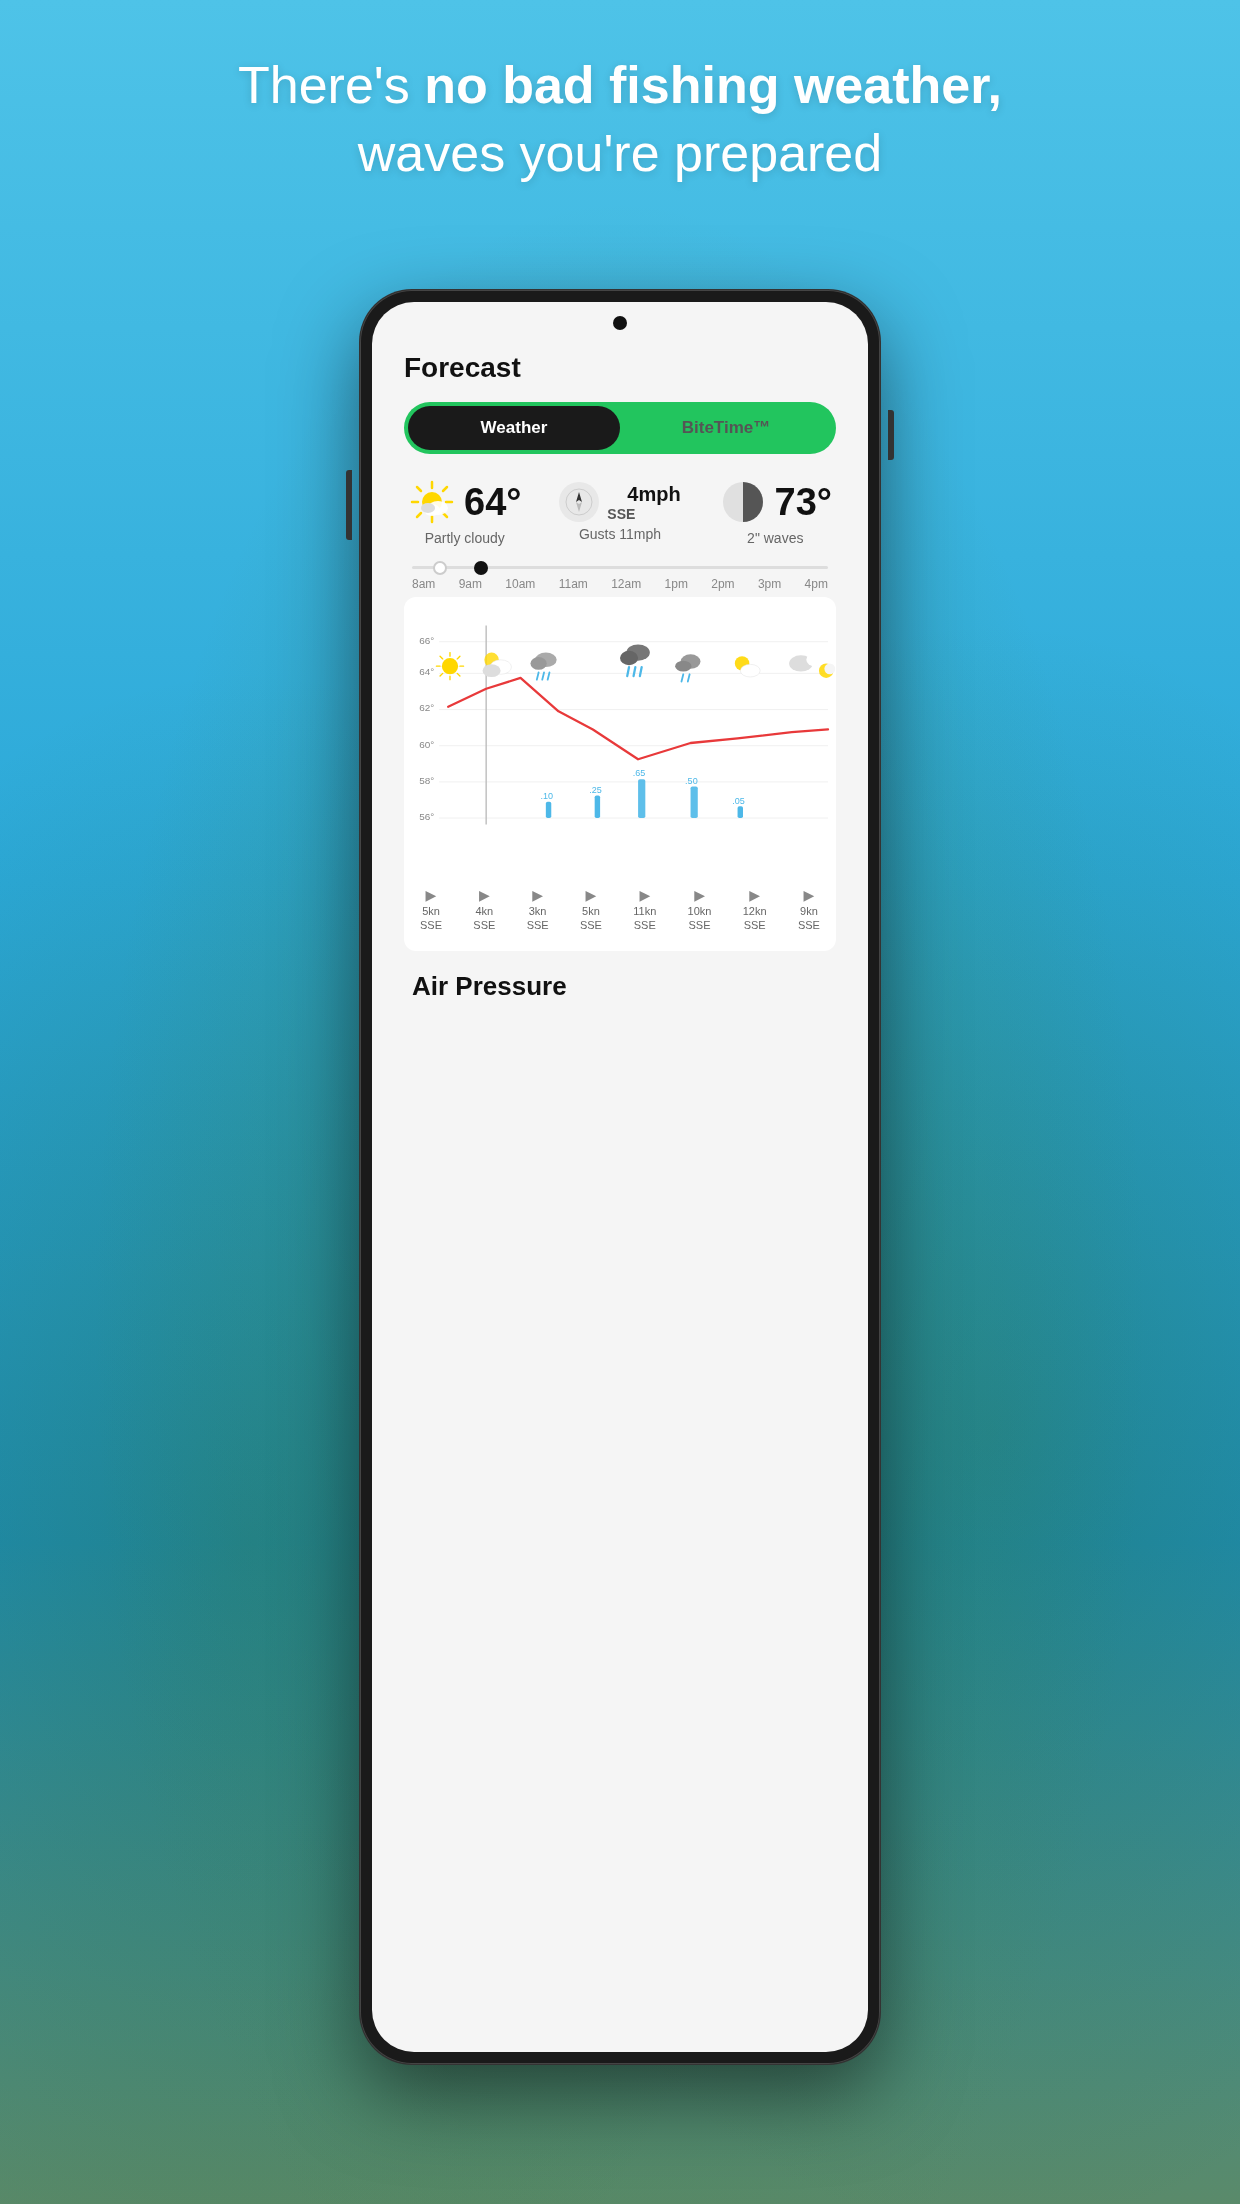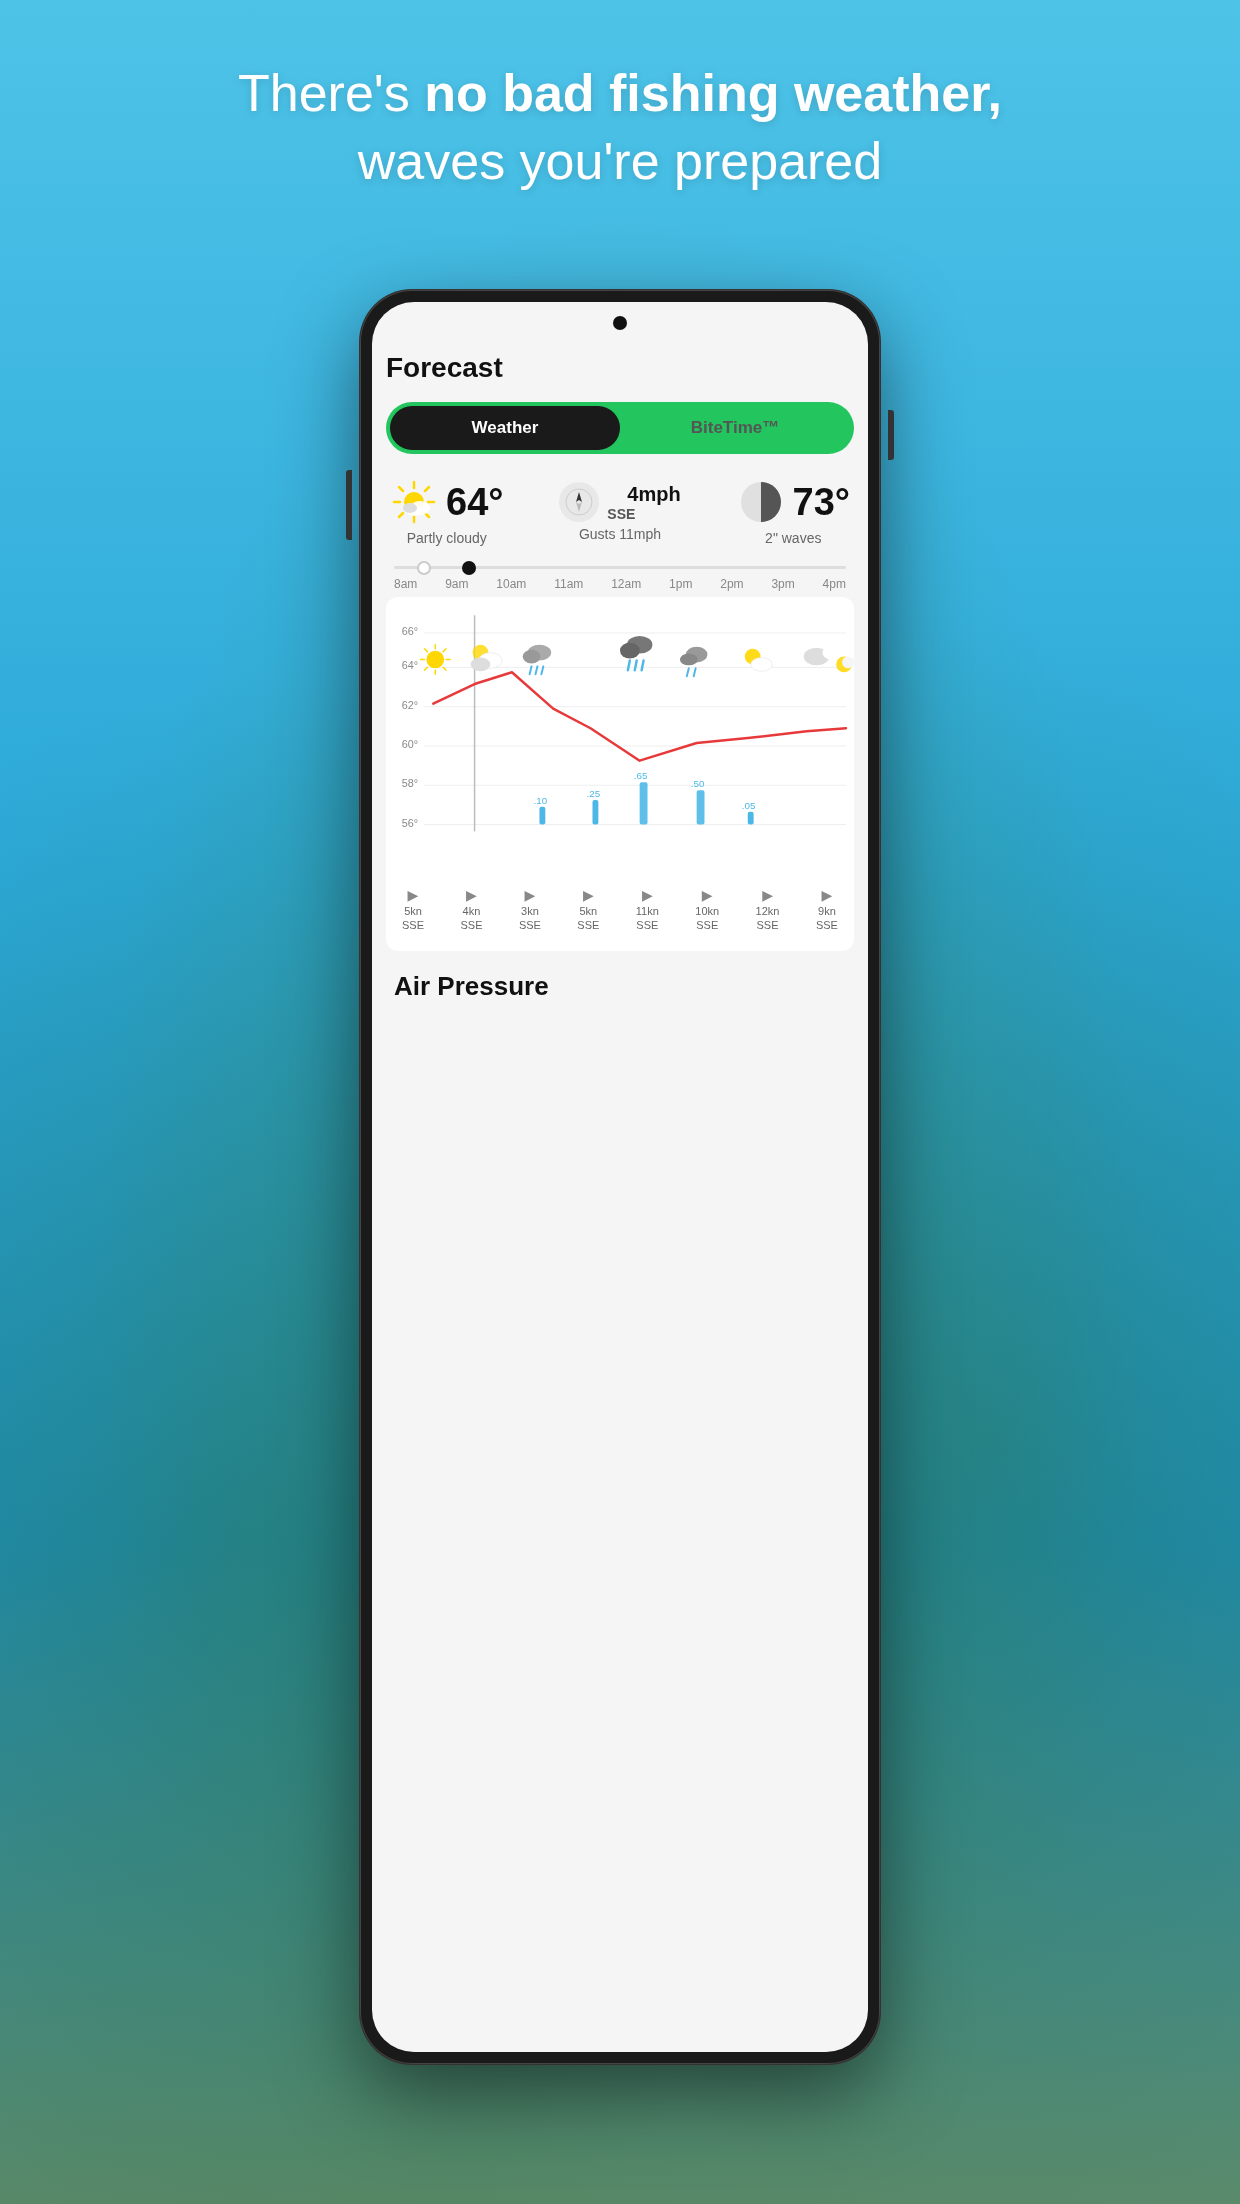--- a/index.html
+++ b/index.html
@@ -18,21 +18,21 @@
       top: 0; left: 0; right: 0; bottom: 0;
       background:
         radial-gradient(ellipse at 50% 60%, rgba(60,120,60,0.4) 0%, transparent 60%),
         radial-gradient(ellipse at 20% 70%, rgba(40,100,40,0.3) 0%, transparent 40%),
         radial-gradient(ellipse at 80% 65%, rgba(40,100,40,0.3) 0%, transparent 40%);
       pointer-events: none;
     }
 
     .headline {
       position: absolute;
-      top: 60px;
+      top: 52px;
       left: 0; right: 0;
       text-align: center;
       color: white;
       font-size: 52px;
       line-height: 1.3;
       padding: 0 60px;
       text-shadow: 0 2px 8px rgba(0,0,0,0.15);
     }
     .headline .bold { font-weight: 800; }
 
@@ -68,21 +68,21 @@
       width: 14px;
       height: 14px;
       background: #111;
       border-radius: 50%;
       z-index: 10;
     }
 
     
     .screen {
       background: #f5f5f5;
-      padding: 50px 14px 0;
+      padding: 50px 32px 0;
       min-height: 1750px;
     }
 
     .forecast-title {
       font-size: 28px;
       font-weight: 700;
       color: #111;
       margin-bottom: 18px;
     }
 

